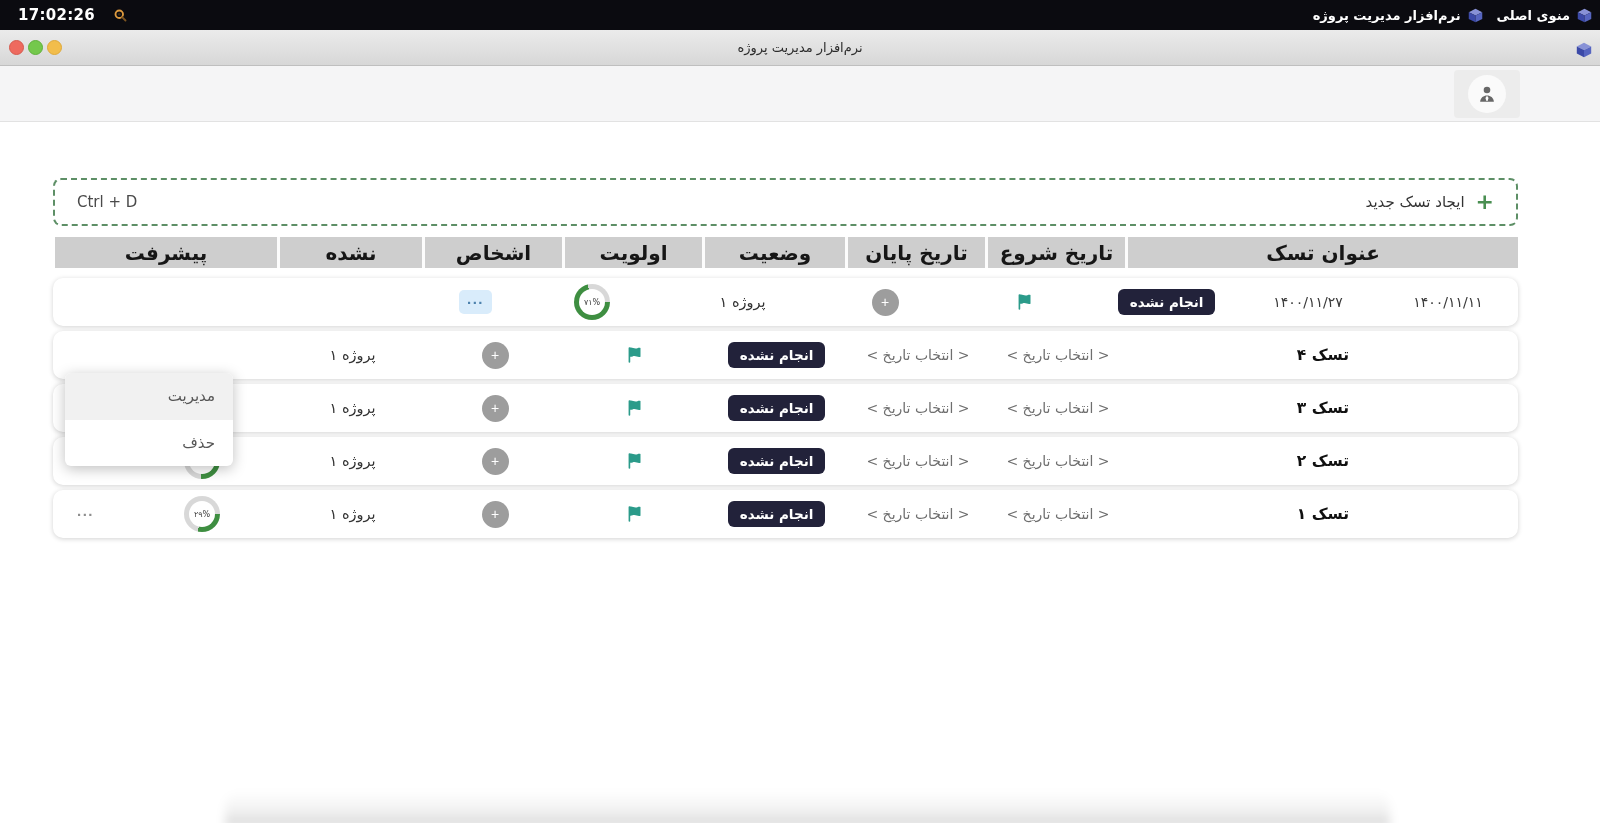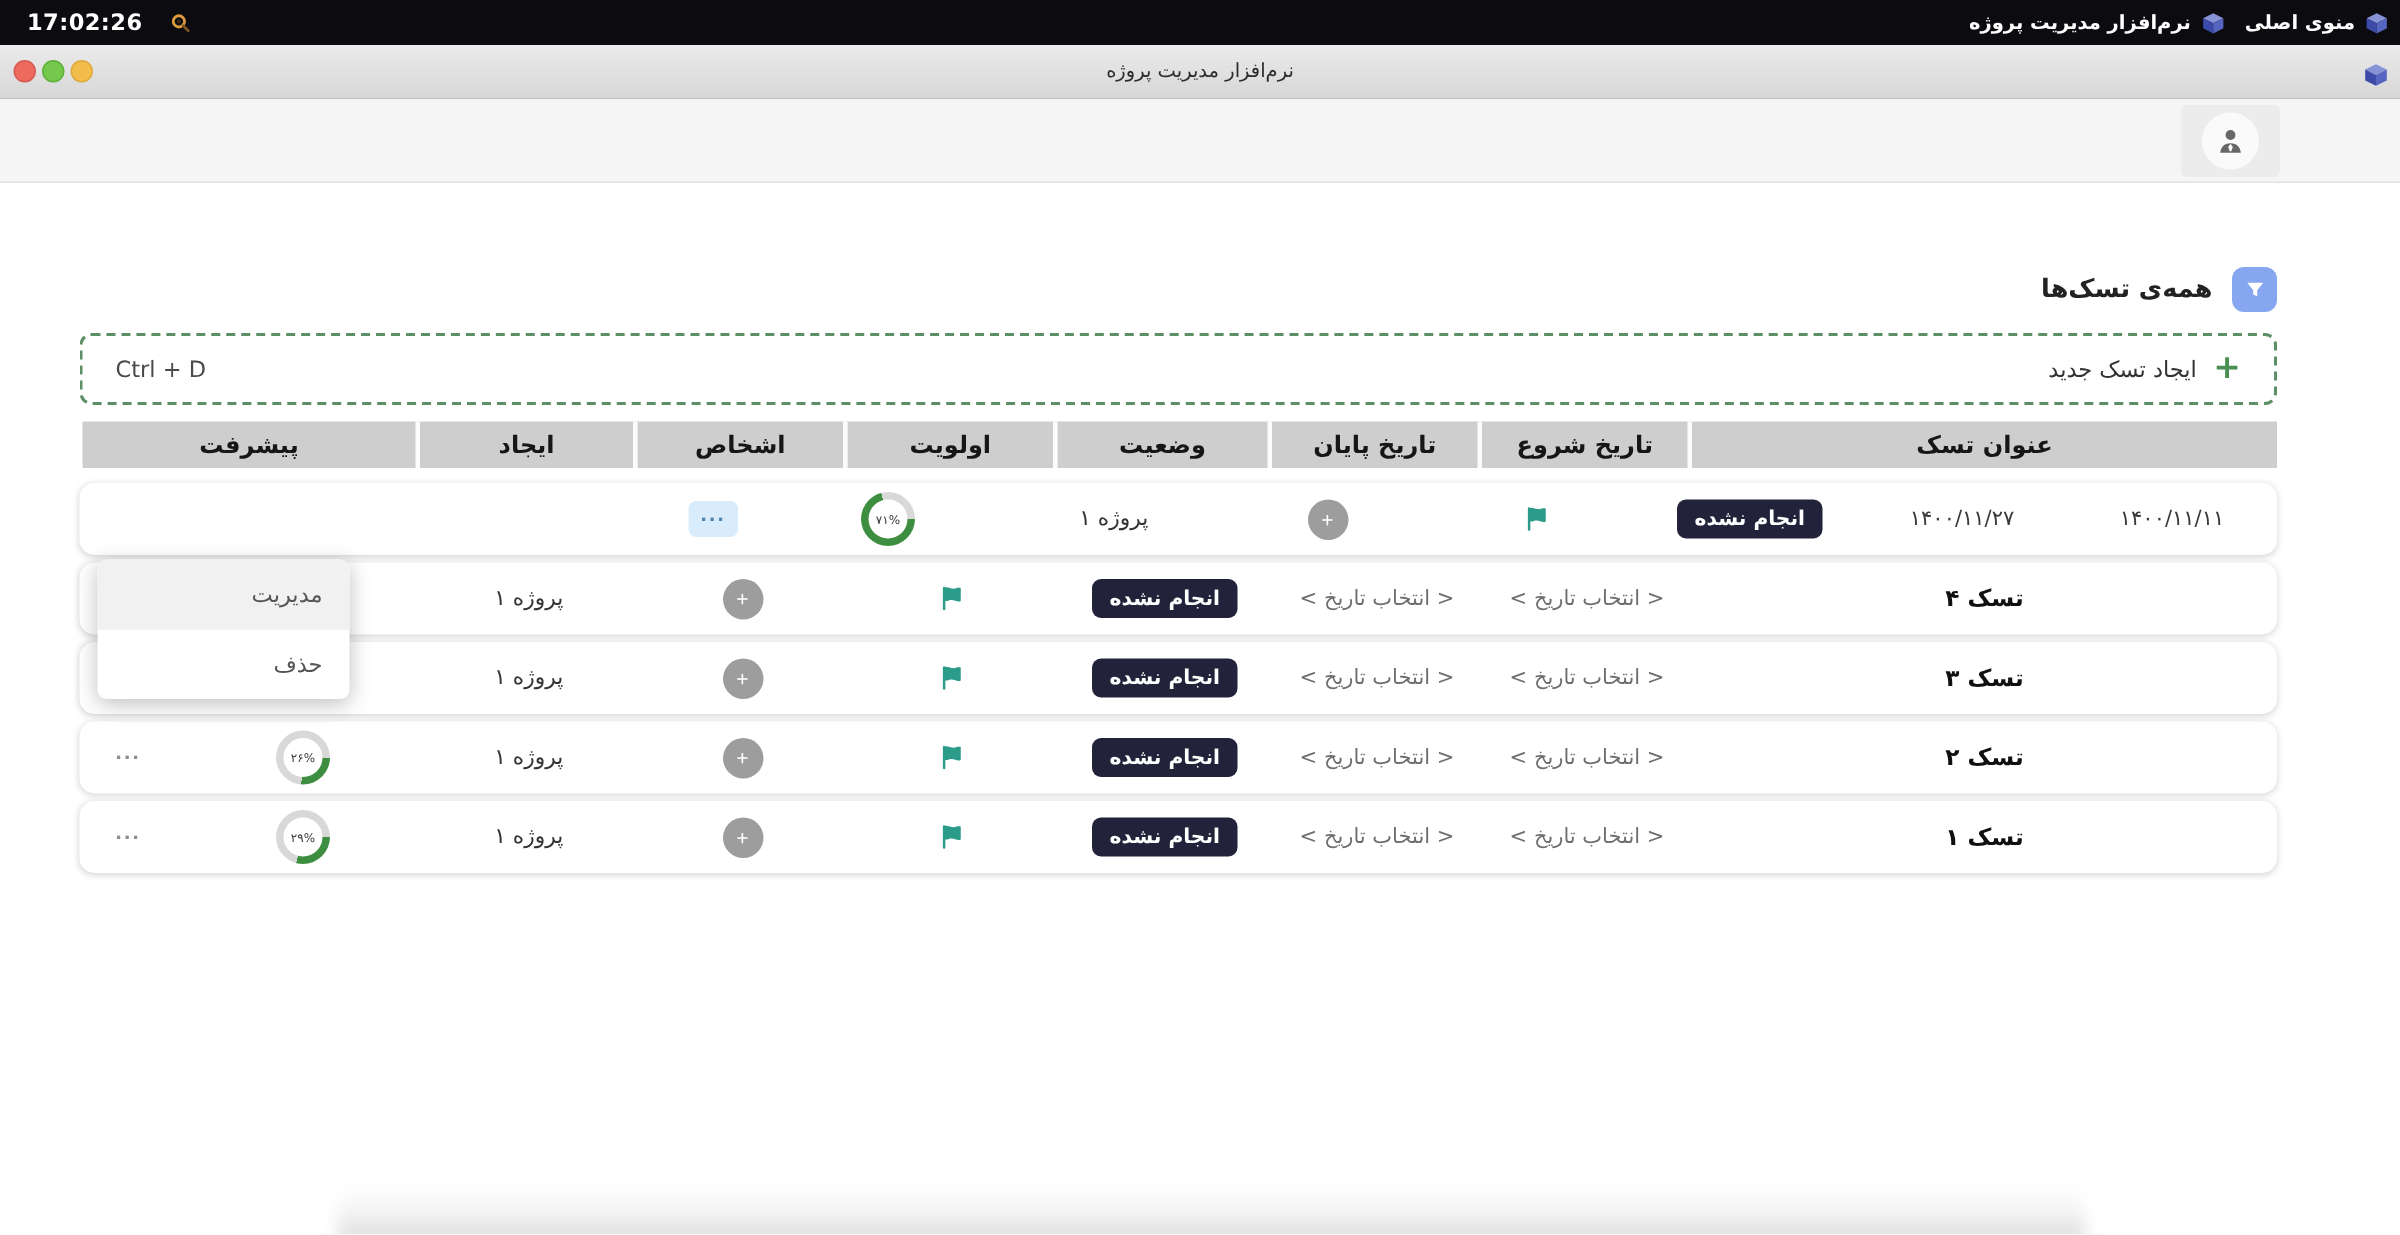--- a/index.html
+++ b/index.html
@@ -37,21 +37,21 @@
   .filter-btn { width:30px; height:30px; border-radius:8px; background:var(--accent-blue,#86a6f0); border:none; display:flex; align-items:center; justify-content:center; cursor:pointer; flex:0 0 auto; }
   .page-title { font-size:17px; font-weight:bold; color:#222; }
 
   .create-task { width:100%; height:48px; background:#fff; border:2px dashed var(--dash-green,#5d8f66); border-radius:8px; display:flex; direction:rtl; align-items:center; justify-content:space-between; padding:0 22px; margin-bottom:11px; cursor:pointer; font-family:inherit; }
   .ct-main { display:flex; align-items:center; gap:11px; font-size:15px; color:#333; }
   .ct-plus { color:var(--plus-green,#4a8f52); font-size:22px; font-weight:bold; line-height:20px; }
   .ct-shortcut { direction:ltr; font-size:15px; color:#4a4a4a; }
 
   
   .thead { display:flex; margin-bottom:10px; }
-  .th { background:var(--header-cell-bg,#cecece); height:31px; display:flex; align-items:center; justify-content:center; font-size:16px; font-weight:bold; color:#161616; }
+  .th { background:var(--header-cell-bg,#cecece); height:31px; display:flex; align-items:center; justify-content:center; font-size:20px; font-weight:bold; color:#161616; }
   .th:not(:first-child) { border-right:3px solid #fcfcfc; }
 
   .col-title   { width:390px; }
   .col-date    { width:140px; }
   .col-status  { width:143px; }
   .col-flag    { width:140px; }
   .col-people  { width:140px; }
   .col-project { width:145px; }
   .col-progress{ width:225px; }
 
@@ -145,47 +145,37 @@
             <circle cx="12" cy="7.6" r="3.6" fill="#676767"></circle>
             <path d="M4.5 20.5c.5-4.5 3.6-6.8 7.5-6.8s7 2.3 7.5 6.8z" fill="#676767"></path>
             <path d="M12 14l-1.7 2.3 1.1 3.2h1.2l1.1-3.2z" fill="#fafafa"></path>
           </svg>
       </span>
     </button>
   </div>
 
   <div class="main">
 
-    <div class="head-row">
-      <button class="filter-btn">
-        <span>
-            <svg width="15" height="15" viewBox="0 0 24 24">
-              <path d="M3.5 4h17l-6.4 8.1v6.4l-4.3-2.1v-4.3z" fill="#ffffff"></path>
-            </svg>
-          </span>
-      </button>
-      <div class="page-title">همه‌ی تسک‌ها</div>
-    </div>
 
     <button class="create-task">
       <span class="ct-main">
         <span class="ct-plus">+</span>
         <span>ایجاد تسک جدید</span>
       </span>
       <span class="ct-shortcut">Ctrl + D</span>
     </button>
 
     <div class="thead">
       <div class="th col-title">عنوان تسک</div>
       <div class="th col-date">تاریخ شروع</div>
       <div class="th col-date">تاریخ پایان</div>
       <div class="th col-status">وضعیت</div>
       <div class="th col-flag">اولویت</div>
       <div class="th col-people">اشخاص</div>
-      <div class="th col-project">ایجاد</div>
+      <div class="th col-project">نشده</div>
       <div class="th col-progress">پیشرفت</div>
     </div>
 
     <div class="trow r0">
       <div class="cell col-date">
           <span class="date-text">۱۴۰۰/۱۱/۱۱</span>
         </div>
       <div class="cell col-date">
           <span class="date-text">۱۴۰۰/۱۱/۲۷</span>
         </div>

